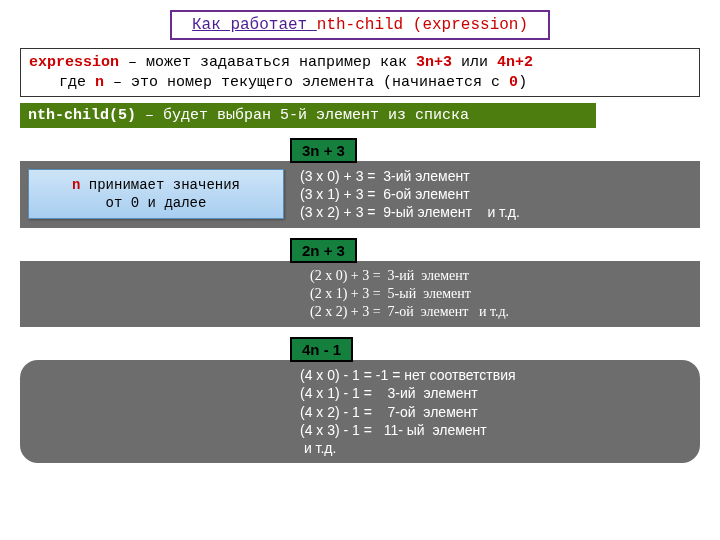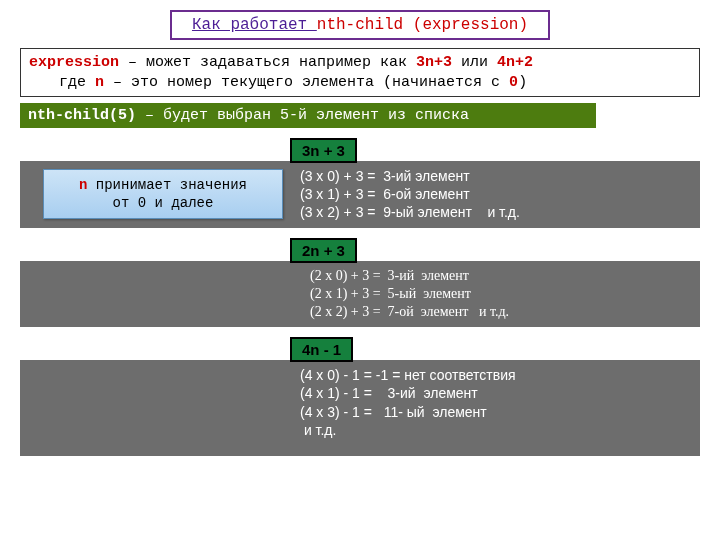--- a/index.html
+++ b/index.html
@@ -60,26 +60,26 @@
     line-height: 1.3;
     margin-top: -2px;
     margin-bottom: 10px;
     position: relative;
     min-height: 56px;
     box-sizing: border-box;
   }
   .gray-block .row { white-space: pre; }
   .blue-box {
     position: absolute;
-    left: 23px;
+    left: 8px;
     top: 8px;
     background: linear-gradient(#cde4f7, #a8cef0);
     border: 1px solid #5a8db8;
     box-shadow: 1px 1px 2px rgba(0,0,0,0.3);
-    padding: 6px 14px;
+    padding: 6px 22px;
     width: 210px;
     text-align: center;
     color: #000;
     font-family: "Courier New", monospace;
     font-size: 14px;
     line-height: 1.3;
   }
   .blue-box .n { color: #c00; font-weight: bold; }
 </style>
 </head>
@@ -116,21 +116,22 @@
 </div>
 
 <div class="section-label">2n + 3</div>
 <div class="gray-block" style="padding-left:290px;font-family:Liberation Serif, serif;">
   <div class="row">(2 х 0) + 3 =  3-ий  элемент</div>
   <div class="row">(2 х 1) + 3 =  5-ый  элемент</div>
   <div class="row">(2 х 2) + 3 =  7-ой  элемент   и т.д.</div>
 </div>
 
 <div class="section-label">4n - 1</div>
-<div class="gray-block" style="min-height:96px;">
+<div class="gray-block" style="min-height:96px;border-radius:18px;">
   <div class="row">(4 х 0) - 1 = -1 = нет соответствия</div>
   <div class="row">(4 х 1) - 1 =    3-ий  элемент</div>
+  <div class="row">(4 х 2) - 1 =    7-ой  элемент</div>
   <div class="row">(4 х 3) - 1 =   11- ый  элемент</div>
   <div class="row"> и т.д.</div>
 </div>
 
 
 
 
 </body></html>

